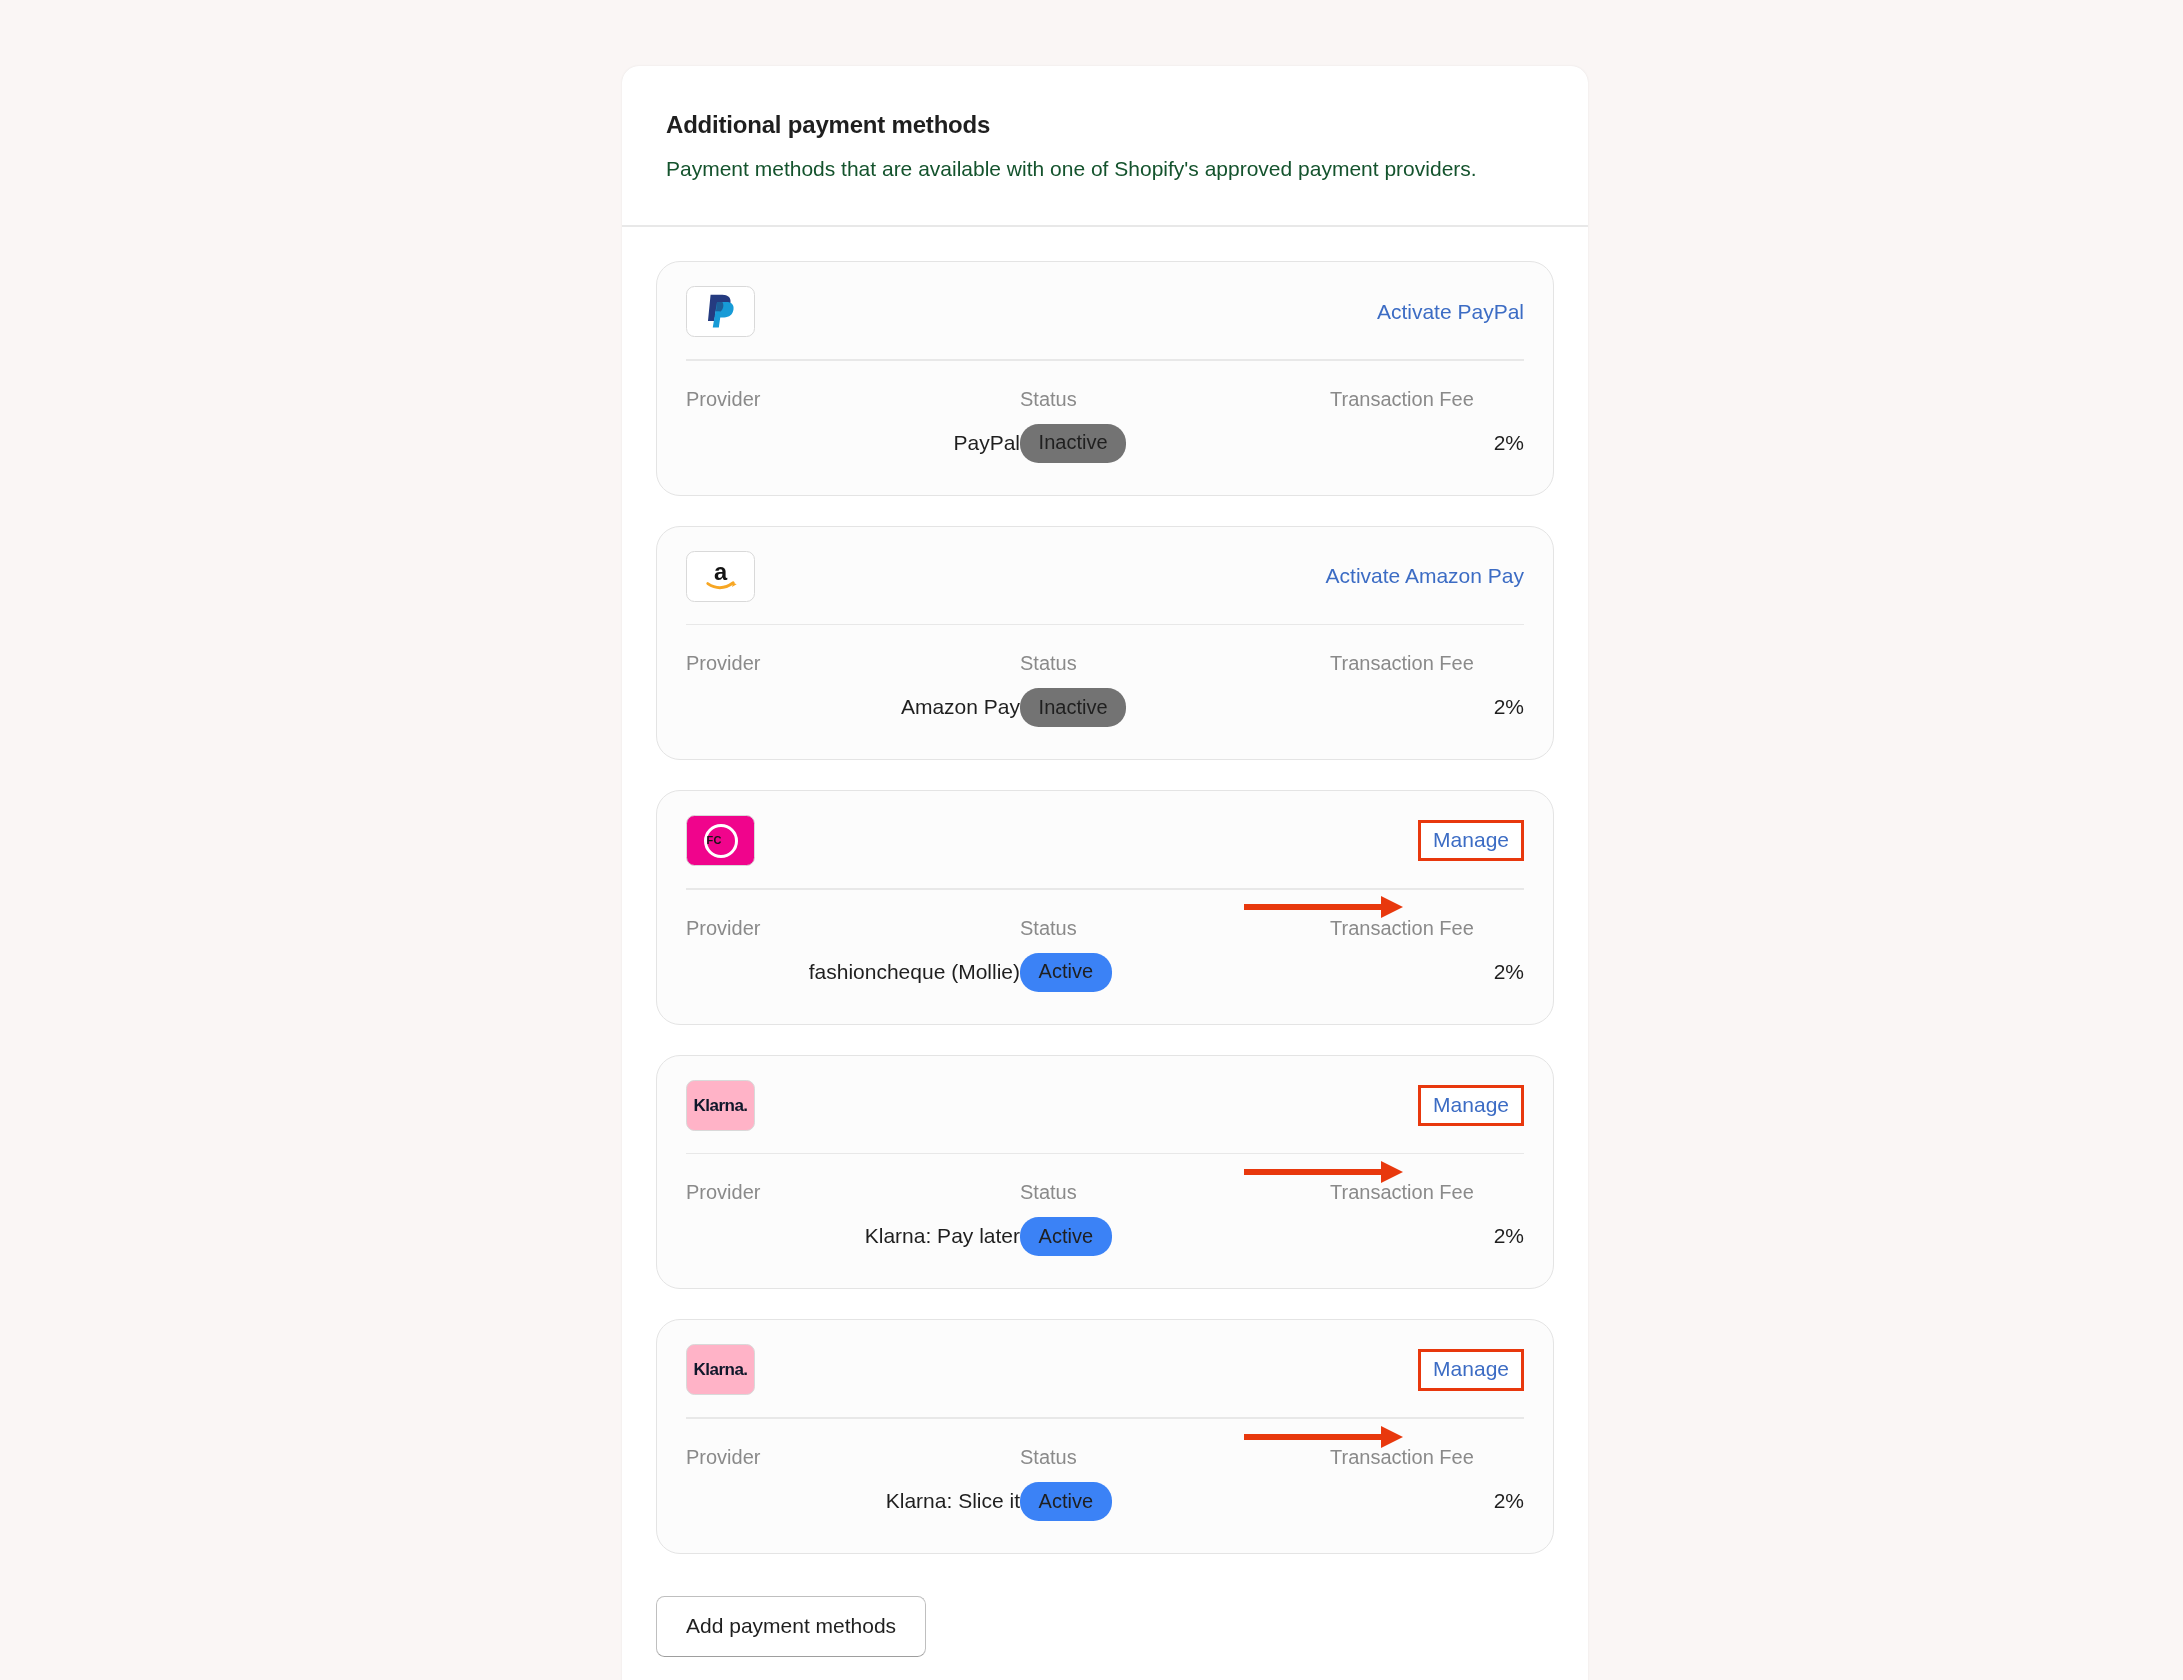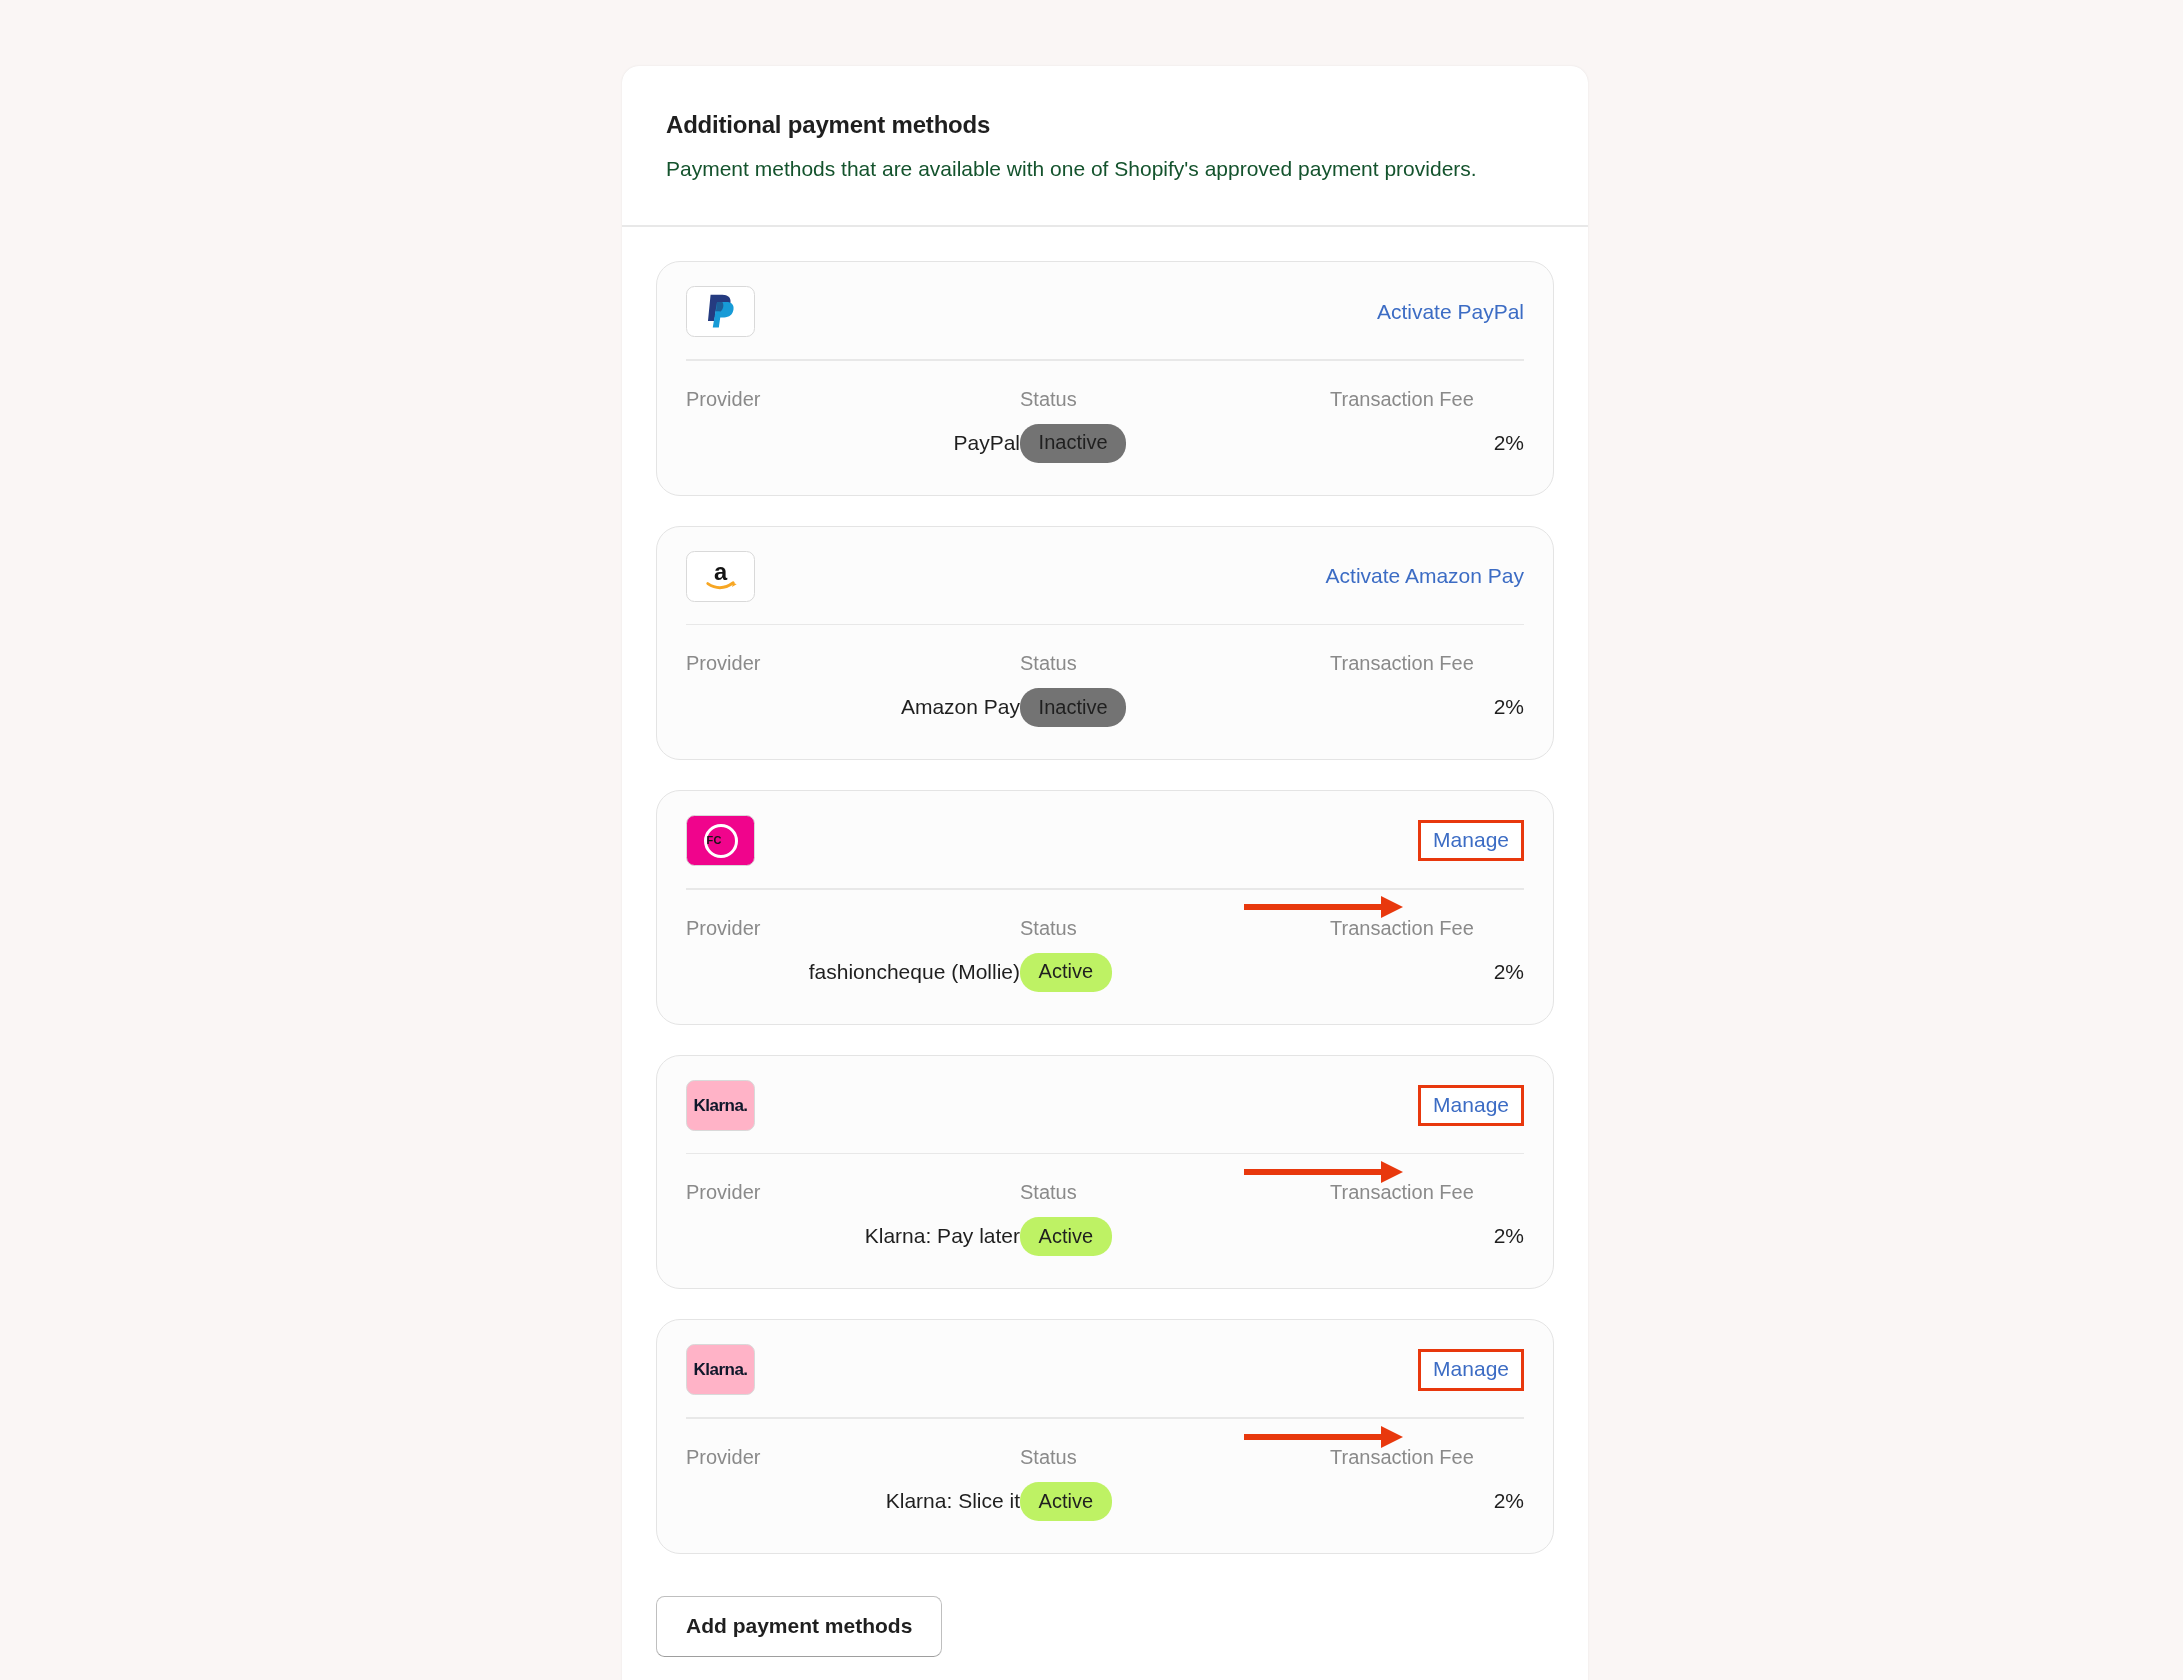--- a/index.html
+++ b/index.html
@@ -112,21 +112,21 @@
 
   .badge {
     display: inline-block;
     padding: 7.6px 18.6px 9.3px 18.6px;
     border-radius: 18.6px;
     font-size: 20px;
     line-height: 1.1;
     color: #1F1F1F;
   }
   .badge.inactive { background: #737373; }
-  .badge.active   { background: #bef264; }
+  .badge.active   { background: #3b82f6; }
 
   
   .logo-tile {
     width: 69px;
     height: 51px;
     border-radius: 8.5px;
     border: 1.7px solid #D9D9D9;
     background: #FFFFFF;
     display: flex;
     align-items: center;
@@ -203,21 +203,21 @@
   .add-btn {
     display: inline-block;
     margin-top: 12px;
     padding: 18.6px 29px 20px 29px;
     background: #FFFFFF;
     border: 1.7px solid #BFBFBF;
     border-bottom-color: #9E9E9E;
     border-radius: 8.5px;
     font-family: "Liberation Sans", sans-serif;
     font-size: 21px;
-    font-weight: 700;
+    font-weight: 400;
     color: #1F1F1F;
     line-height: 1;
     cursor: pointer;
   }
 </style>
 </head>
 <body>
 
 <div class="page">
   <div class="panel">

